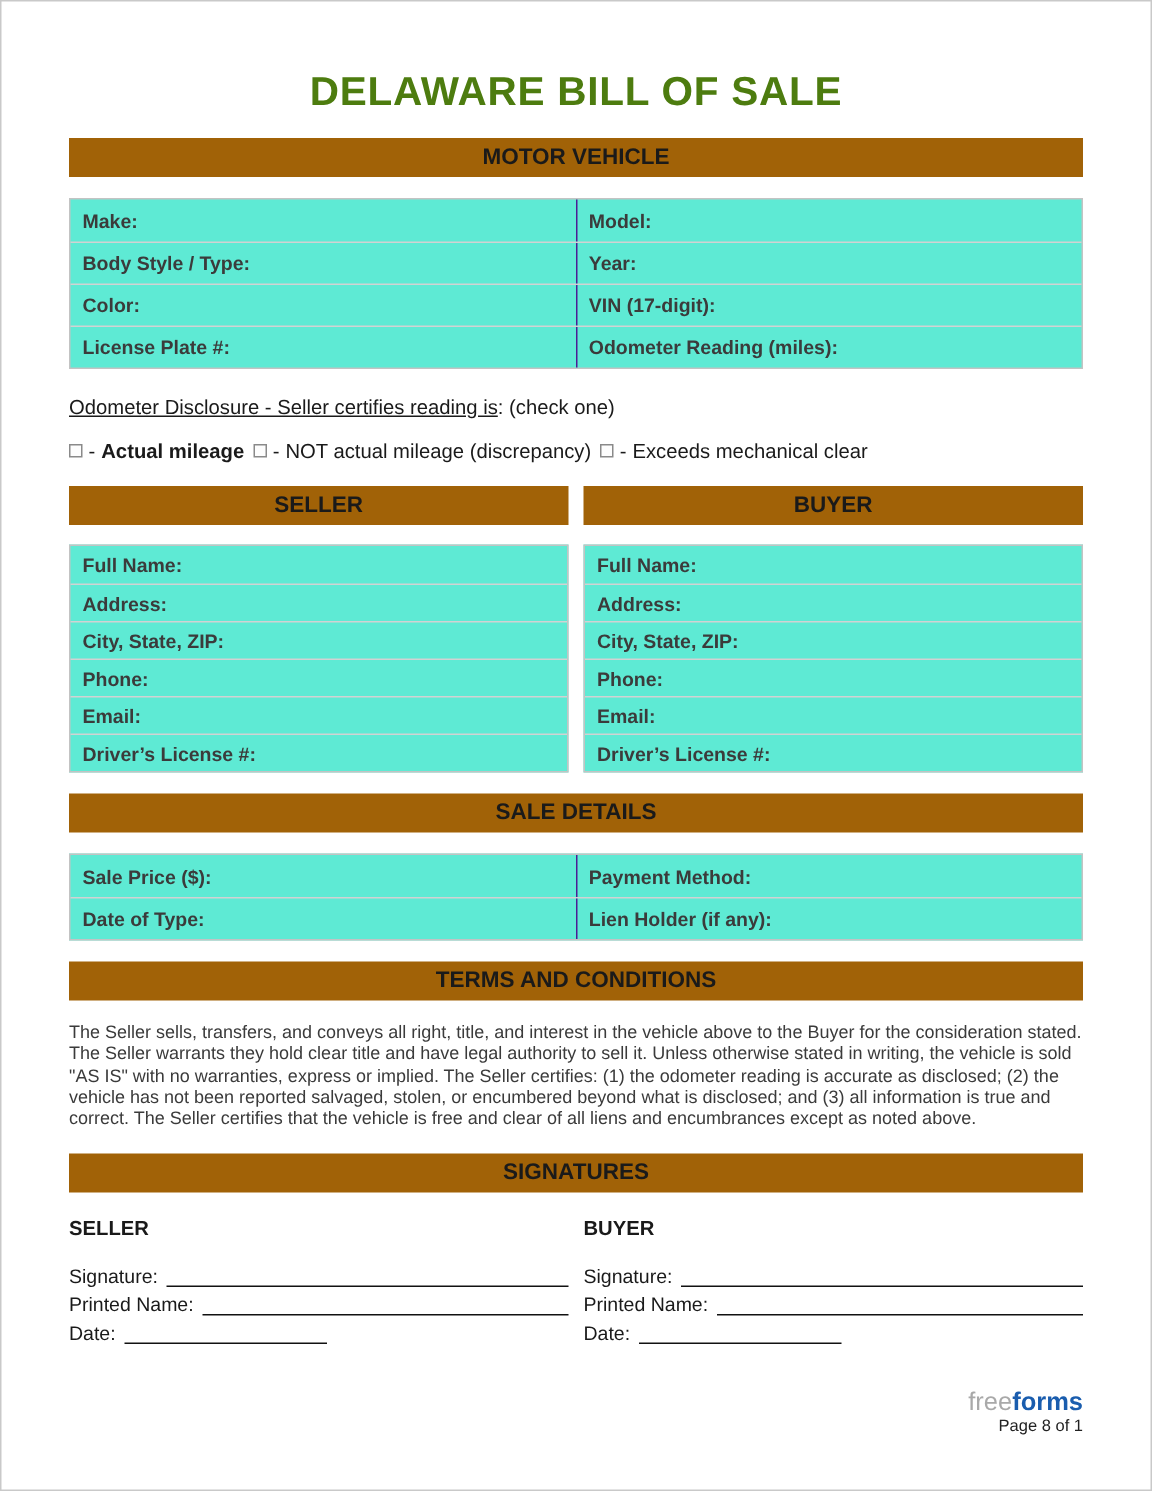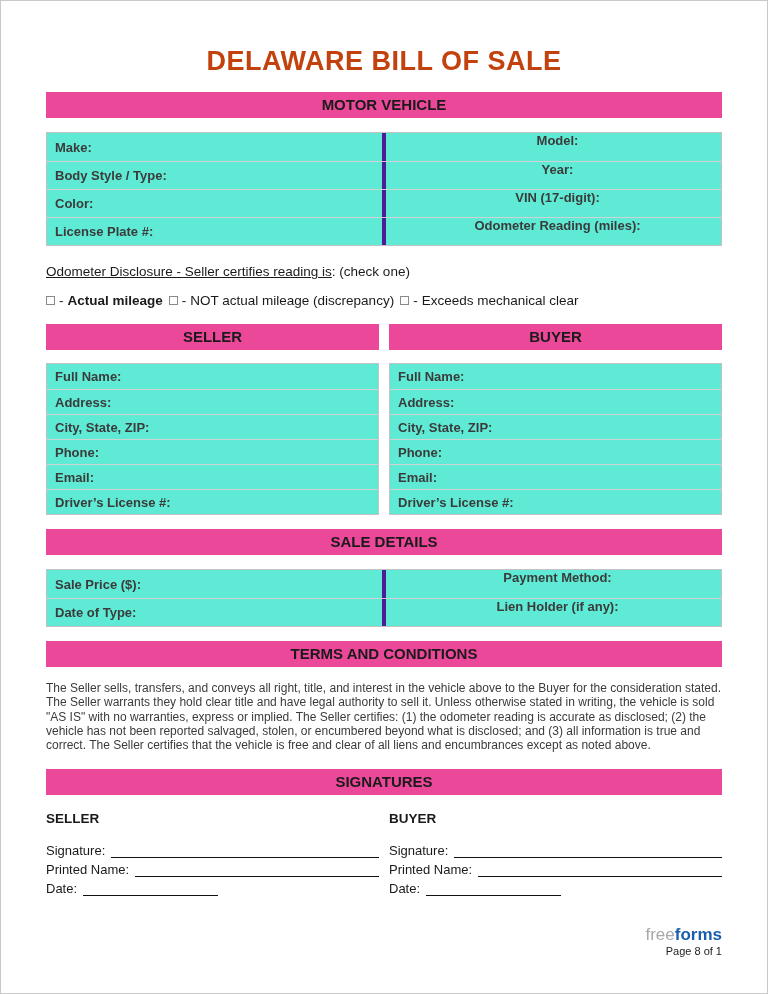--- a/index.html
+++ b/index.html
@@ -13,28 +13,28 @@
     background: #fff;
     border: 1px solid #c9c9c9;
     padding: 45px 45px 0 45px;
     overflow: hidden;
   }
 
   .doc-title {
     text-align: center;
     font-size: 27px;
     font-weight: bold;
-    color: #c2410c;
+    color: #4d7c0f;
     line-height: 30px;
     margin-bottom: 16px;
     letter-spacing: 0.5px;
   }
 
   .section-bar {
-    background: #ec4899;
+    background: #a16207;
     height: 26px;
     line-height: 26px;
     text-align: center;
     font-size: 15px;
     font-weight: bold;
     color: #1a1a1a;
     margin-bottom: 14px;
   }
 
   
@@ -43,21 +43,21 @@
   .tbl .row + .row { border-top: 1px solid #d2d2d2; }
   .tbl .cell {
     flex: 1;
     display: flex;
     align-items: center;
     padding-left: 8px;
     font-size: 13px;
     font-weight: bold;
     color: #3b3b3b;
   }
-  .tbl .cell + .cell { border-left: 4px solid #4c1d95; flex-direction: column; }
+  .tbl .cell + .cell { border-left: 1px solid #4c1d95; }
   .tbl .fill { flex: 1; align-self: stretch; }
 
   .vehicle-tbl .row { height: 28px; }
   .vehicle-tbl { margin-bottom: 18px; }
 
   .odo-line { font-size: 13.5px; color: #1a1a1a; margin-bottom: 14px; }
   .odo-underline { text-decoration: underline; }
 
   .checkline {
     font-size: 13.5px;

